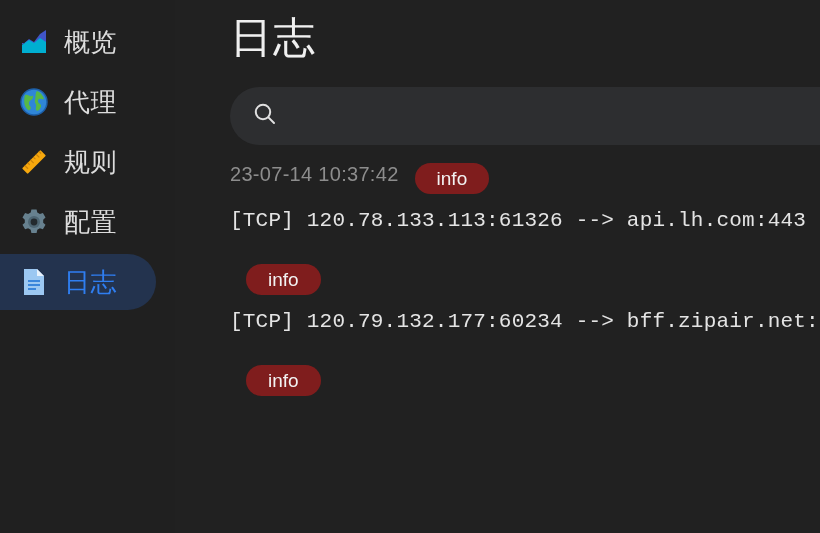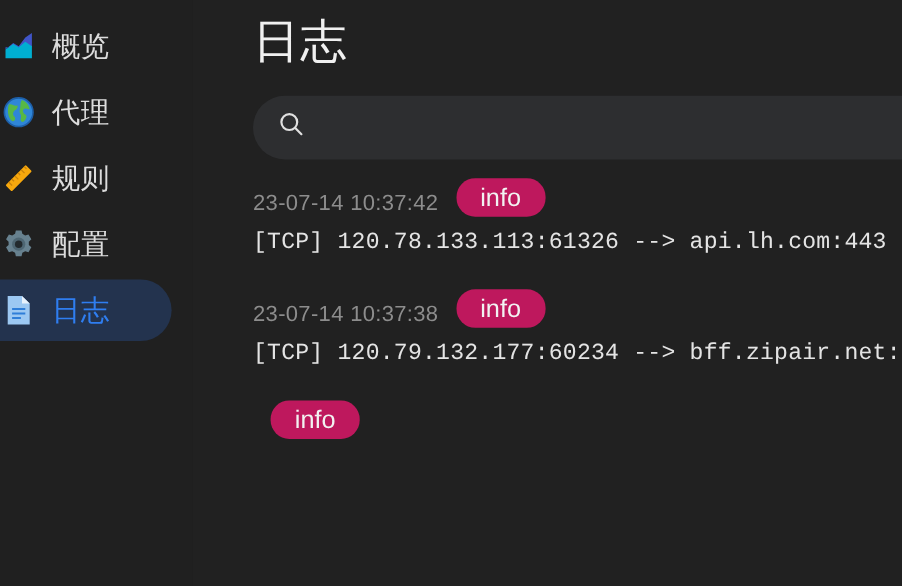--- a/index.html
+++ b/index.html
@@ -29,21 +29,21 @@
     background: #202020;
     padding-top: 10px;
     box-sizing: border-box;
     overflow: hidden;
   }
   .nav-item {
     display: flex;
     align-items: center;
     height: 56px;
     margin: 4px 19px 4px 0;
-    padding-left: 1px;
+    padding-left: 18px;
     border-radius: 0 28px 28px 0;
     box-sizing: border-box;
     cursor: pointer;
   }
   .nav-item.active {
     background: #23334e;
   }
   .nav-icon {
     width: 32px;
     height: 32px;
@@ -110,33 +110,33 @@
   
   .log-list {
     margin-top: 18px;
   }
   .log-entry {
     margin-bottom: 32px;
     white-space: nowrap;
   }
   .log-meta {
     display: flex;
-    align-items: flex-end;
+    align-items: flex-start;
     height: 34px;
   }
   .log-time {
     font-size: 20px;
     color: #8d8d8d;
     letter-spacing: 0.3px;
   }
   .log-level {
     margin-left: 16px;
-    background: #be185d;
+    background: #7f1d1d;
     color: #f2f2f2;
-    font-size: 23px;
+    font-size: 19px;
     border-radius: 17px;
     padding: 6px 22px;
     line-height: 1;
   }
   .log-payload {
     margin-top: 12px;
     font-family: Liberation Mono, monospace;
     font-size: 21px;
     color: #e4e4e4;
     letter-spacing: 0.2px;
@@ -239,21 +239,20 @@
       <div class="log-entry">
         <div class="log-meta">
           <span class="log-time">23-07-14 10:37:42</span>
           <span class="log-level">info</span>
         </div>
         <div class="log-payload">[TCP] 120.78.133.113:61326 --&gt; api.lh.com:443</div>
       </div>
 
       <div class="log-entry">
         <div class="log-meta">
-          <span class="log-time">23-07-14 10:37:38</span>
           <span class="log-level">info</span>
         </div>
         <div class="log-payload">[TCP] 120.79.132.177:60234 --&gt; bff.zipair.net:</div>
       </div>
 
       <div class="log-entry">
         <div class="log-meta">
           <span class="log-level">info</span>
         </div>
       </div>

